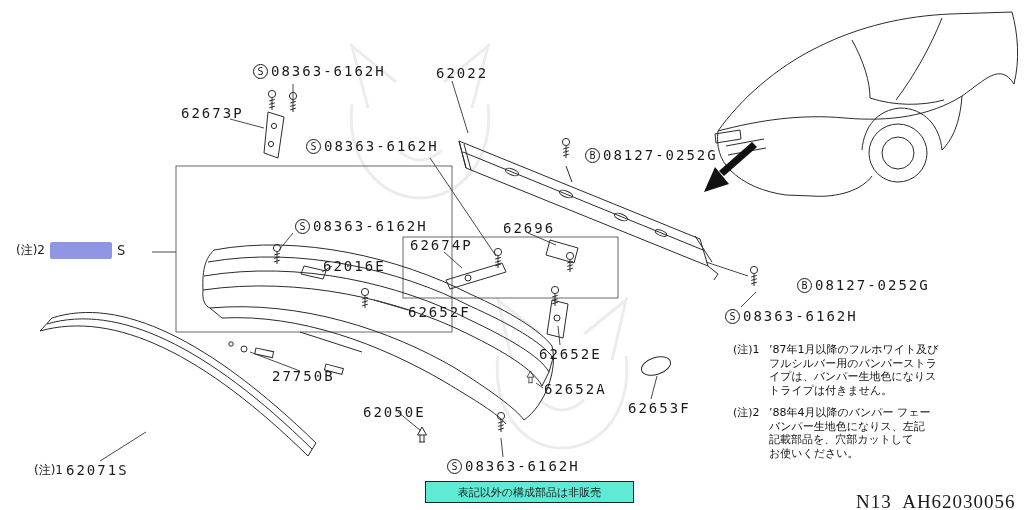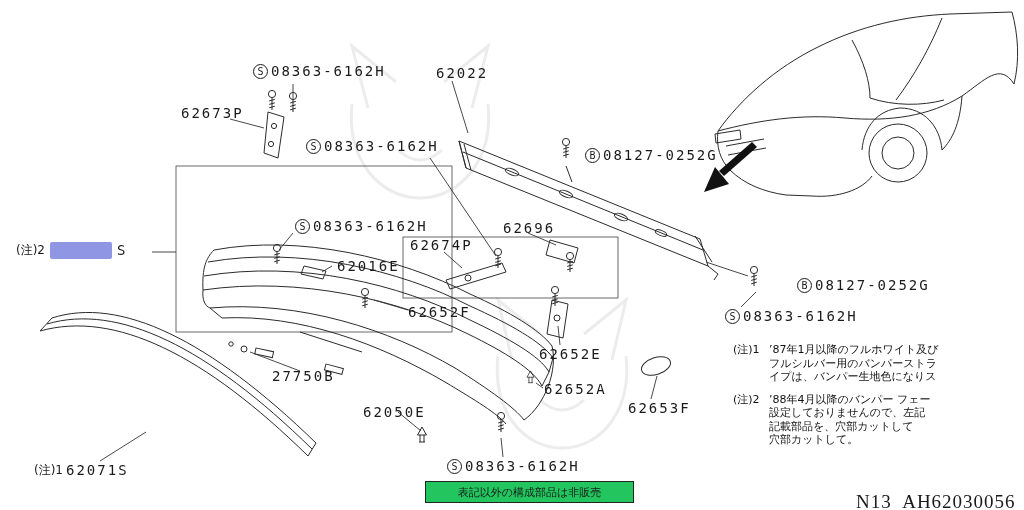--- a/index.html
+++ b/index.html
@@ -20,21 +20,21 @@
   }
   .circ {
     display:inline-flex; align-items:center; justify-content:center;
     width:15px; height:15px; border:1.3px solid #1a1a1a; border-radius:50%;
     font-size:10px; letter-spacing:0; flex:0 0 auto; line-height:1;
   }
   .jp { font-family:"DejaVu Sans", sans-serif; letter-spacing:0; }
   .hl-box { display:inline-block; width:62px; height:17px; border-radius:2px; margin:0 2px; }
   .nonsale {
     position:absolute; left:425px; top:481px; width:209px; height:22px;
-    border:1px solid #222; background:#22c55e; z-index:3;
+    border:1px solid #222; background:#5eead4; z-index:3;
     display:flex; align-items:center; justify-content:center;
     font-size:11px;
   }
   .notes {
     position:absolute; left:733px; top:343px; width:262px; z-index:3;
     font-size:11px; line-height:13.5px; color:#111;
   }
   .note { display:flex; margin-bottom:9px; }
   .note-label { flex:0 0 36px; }
   .note-lines span { display:block; }
@@ -220,21 +220,21 @@
   <div class="callout" style="left:410px;top:237px">
     <span>62674P</span>
   </div>
 
   <div class="callout" style="left:16px;top:242px">
     <span class="jp" style="font-size:12px">(注)2</span>
     <span class="hl-box" style="background: rgb(143, 150, 227);"></span>
     <span>S</span>
   </div>
 
-  <div class="callout" style="left:337px;top:258px">
+  <div class="callout" style="left:323px;top:258px">
     <span>62016E</span>
   </div>
 
   <div class="callout" style="left:797px;top:277px">
     <span class="circ">B</span>
     <span>08127-0252G</span>
   </div>
 
   <div class="callout" style="left:408px;top:304px">
     <span>62652F</span>
@@ -279,28 +279,29 @@
     <span>表記以外の構成部品は非販売</span>
   </div>
 
   <div class="notes jp">
     <div class="note">
       <span class="note-label">(注)1</span>
       <span class="note-lines">
         <span>’87年1月以降のフルホワイト及び</span>
         <span>フルシルバー用のバンパーストラ</span>
         <span>イプは、バンパー生地色になりス</span>
+        <span>トライプは付きません。</span>
       </span>
     </div>
     <div class="note">
       <span class="note-label">(注)2</span>
       <span class="note-lines">
         <span>’88年4月以降のバンパー フェー</span>
-        <span>設定しておりませんので、左記</span>
+        <span>バンパー生地色になりス、左記</span>
         <span>記載部品を、穴部カットして</span>
-        <span>穴部カットして。</span>
+        <span>お使いください。</span>
       </span>
     </div>
   </div>
 
   <div class="footer">N13  AH62030056</div>
 
 </div>
 
 </body></html>

